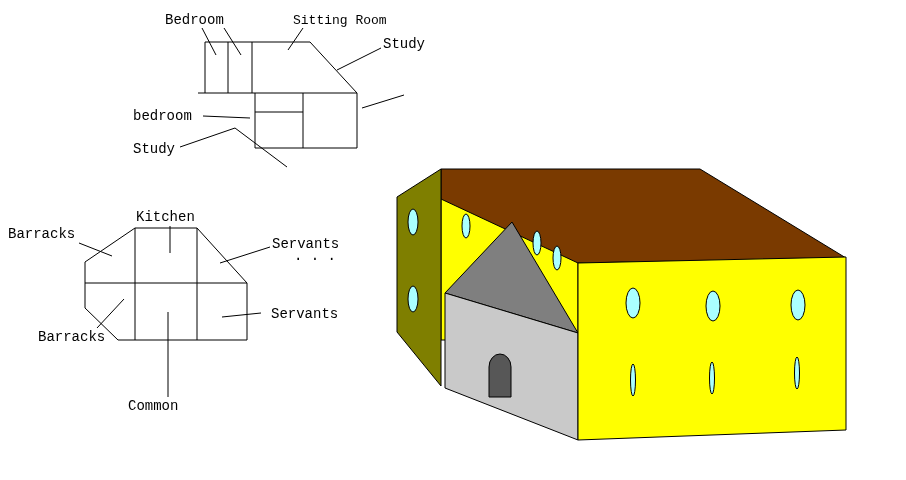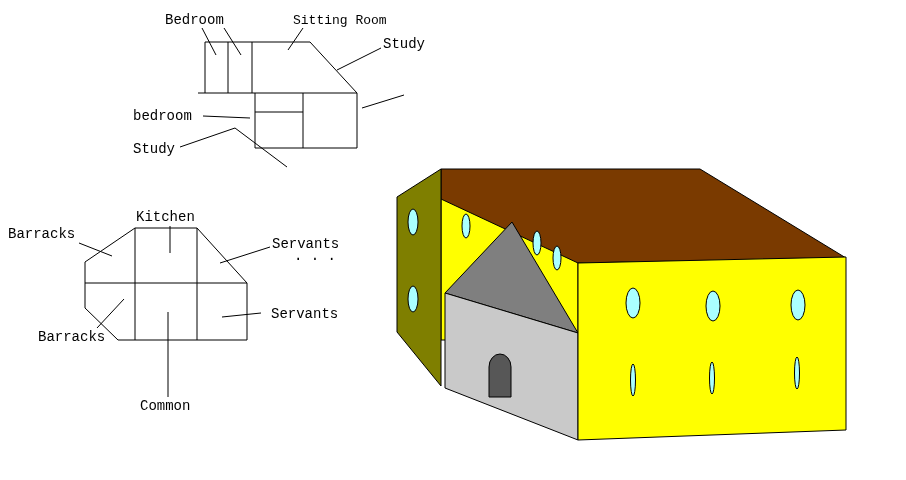--- a/index.html
+++ b/index.html
@@ -81,15 +81,15 @@
   <div class="label" style="left:383px; top:36px">Study</div>
   <div class="label" style="left:133px; top:108px">bedroom</div>
   <div class="label" style="left:133px; top:141px">Study</div>
 
   <div class="label" style="left:136px; top:209px">Kitchen</div>
   <div class="label" style="left:8px; top:226px">Barracks</div>
   <div class="label" style="left:272px; top:236px">Servants</div>
   <div class="label" style="left:294px; top:248px">. . .</div>
   <div class="label" style="left:271px; top:306px">Servants</div>
   <div class="label" style="left:38px; top:329px">Barracks</div>
-  <div class="label" style="left:140px; top:398px">Common</div>
+  <div class="label" style="left:128px; top:398px">Common</div>
 
 </div>
 
 </body></html>

